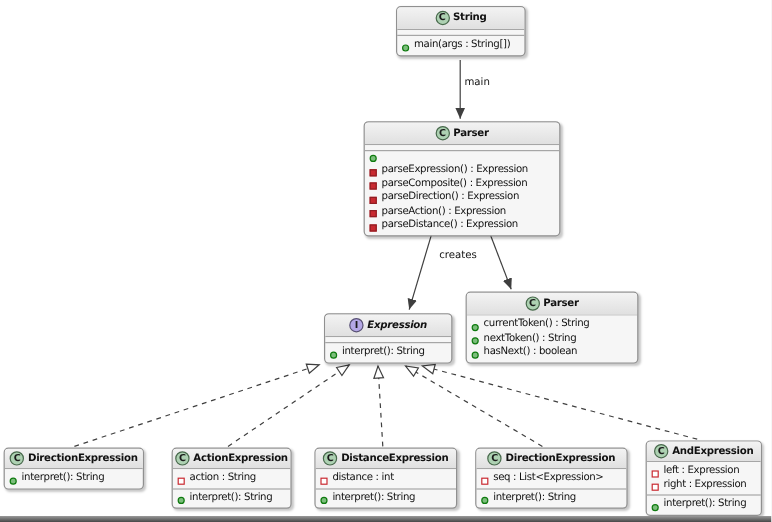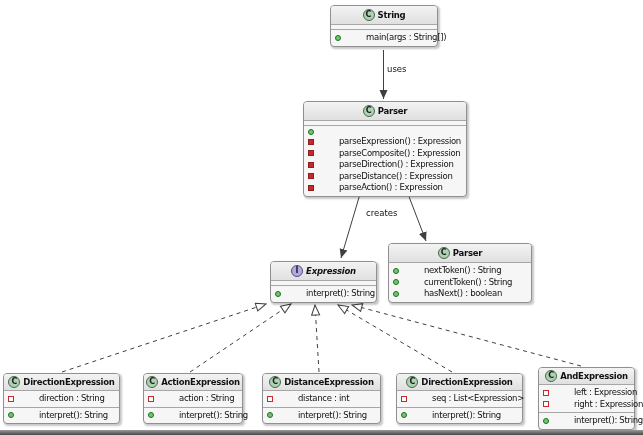--- a/index.html
+++ b/index.html
@@ -15,22 +15,22 @@
     font-size:8.5px;font-weight:bold;letter-spacing:-0.25px;white-space:nowrap;color:#111;}
   .cicon{flex:none;box-sizing:border-box;width:12px;height:12px;border-radius:50%;
     background:#ADD1B2;border:1px solid #48694c;font-size:8px;line-height:10px;
     font-weight:bold;text-align:center;color:#1b1b1b;letter-spacing:0;}
   .iicon{background:#B4A7E5;border-color:#575073;}
   .iname{font-style:italic;text-align:right;}
   .cmp{padding:2px 0;border-top:1px solid #A6A6A6;}
   .cmp:nth-child(2){border-top:none;}
   .cmp.empty{height:4px;padding:0;border-top:none;border-bottom:1px solid #A6A6A6;}
   .cmp.empty + .cmp{border-top:none;}
-  .row{display:flex;align-items:center;padding:1px 4px;font-size:8.5px;
-    letter-spacing:-0.3px;line-height:9.5px;white-space:nowrap;color:#111;gap:21px;}
+  .row{display:flex;align-items:flex-end;padding:1px 4px;font-size:8.5px;
+    letter-spacing:-0.3px;line-height:9.5px;white-space:nowrap;color:#111;}
   .mk{flex:none;display:inline-block;box-sizing:border-box;width:6px;height:6px;margin-right:4px;}
   .pub{background:#7CBE7C;border:1px solid #0E7A0E;border-radius:50%;}
   .privm{background:#C82930;border:1px solid #8f1d22;}
   .privf{background:#ffffff;border:1px solid #C82930;}
 
   #bottom-bar{position:absolute;left:0;top:430px;width:643px;height:5px;z-index:4;
     background:linear-gradient(180deg,#9a9a9a,#474747);}
 </style>
 </head>
 <body>
@@ -51,21 +51,21 @@
     <line x1="360" y1="194" x2="341" y2="258" stroke="#3f3f3f" stroke-width="1" marker-end="url(#mArrow)"></line>
     <line x1="408" y1="194" x2="426" y2="241" stroke="#3f3f3f" stroke-width="1" marker-end="url(#mArrow)"></line>
 
     <line x1="62" y1="372" x2="266" y2="304" stroke="#3f3f3f" stroke-width="1" stroke-dasharray="4,4" marker-end="url(#mTri)"></line>
     <line x1="190" y1="372" x2="291" y2="304" stroke="#3f3f3f" stroke-width="1" stroke-dasharray="4,4" marker-end="url(#mTri)"></line>
     <line x1="319" y1="372" x2="315" y2="305" stroke="#3f3f3f" stroke-width="1" stroke-dasharray="4,4" marker-end="url(#mTri)"></line>
     <line x1="452" y1="372" x2="338" y2="305" stroke="#3f3f3f" stroke-width="1" stroke-dasharray="4,4" marker-end="url(#mTri)"></line>
     <line x1="581" y1="366" x2="352" y2="305" stroke="#3f3f3f" stroke-width="1" stroke-dasharray="4,4" marker-end="url(#mTri)"></line>
   </svg>
 
-  <div class="edge-label" style="left:387px;top:64px;">uses</div>
+  <div class="edge-label" style="left:387px;top:64px;">main</div>
   <div class="edge-label" style="left:366px;top:208px;">creates</div>
 
   <div class="uml-box" style="left:330px;top:5px;width:108px;">
     <div class="ttl">
       <span class="cicon">C</span>
       <span>String</span>
     </div>
     <div class="cmp empty"></div>
     <div class="cmp">
       <div class="row">
@@ -92,42 +92,42 @@
       <div class="row">
         <span class="mk privm"></span>
         <span>parseComposite() : Expression</span>
       </div>
       <div class="row">
         <span class="mk privm"></span>
         <span>parseDirection() : Expression</span>
       </div>
       <div class="row">
         <span class="mk privm"></span>
+        <span>parseAction() : Expression</span>
+      </div>
+      <div class="row">
+        <span class="mk privm"></span>
         <span>parseDistance() : Expression</span>
       </div>
-      <div class="row">
-        <span class="mk privm"></span>
-        <span>parseAction() : Expression</span>
-      </div>
     </div>
   </div>
 
   <div class="uml-box" style="left:388px;top:243px;width:144px;">
     <div class="ttl">
       <span class="cicon">C</span>
       <span>Parser</span>
     </div>
     <div class="cmp">
       <div class="row">
         <span class="mk pub"></span>
+        <span>currentToken() : String</span>
+      </div>
+      <div class="row">
+        <span class="mk pub"></span>
         <span>nextToken() : String</span>
-      </div>
-      <div class="row">
-        <span class="mk pub"></span>
-        <span>currentToken() : String</span>
       </div>
       <div class="row">
         <span class="mk pub"></span>
         <span>hasNext() : boolean</span>
       </div>
     </div>
   </div>
 
   <div class="uml-box" style="left:270px;top:261px;width:107px;">
     <div class="ttl">
@@ -143,26 +143,20 @@
     </div>
   </div>
 
   <div class="uml-box" style="left:3px;top:373px;width:117px;">
     <div class="ttl" style="padding:2px 3px;">
       <span class="cicon">C</span>
       <span>DirectionExpression</span>
     </div>
     <div class="cmp">
       <div class="row">
-        <span class="mk privf"></span>
-        <span>direction : String</span>
-      </div>
-    </div>
-    <div class="cmp">
-      <div class="row">
         <span class="mk pub"></span>
         <span>interpret(): String</span>
       </div>
     </div>
   </div>
 
   <div class="uml-box" style="left:143px;top:373px;width:100px;">
     <div class="ttl" style="padding:2px 3px;">
       <span class="cicon">C</span>
       <span>ActionExpression</span>

